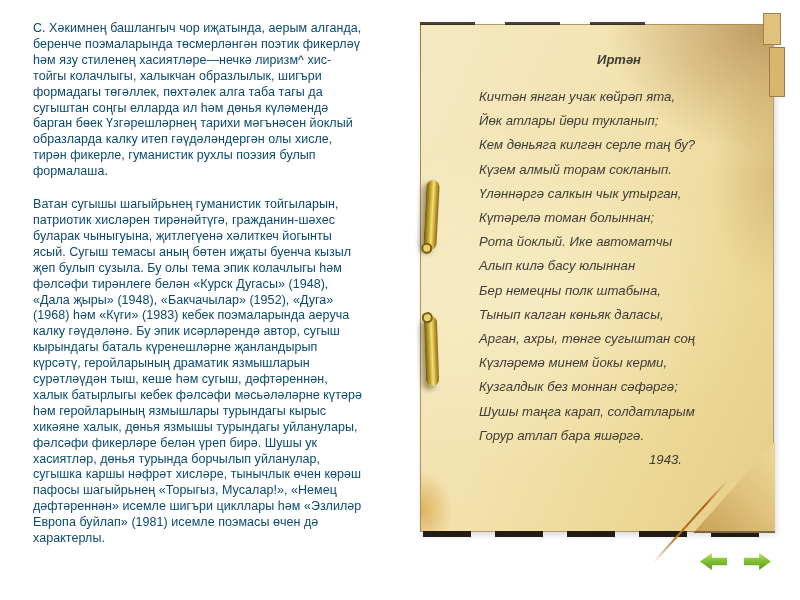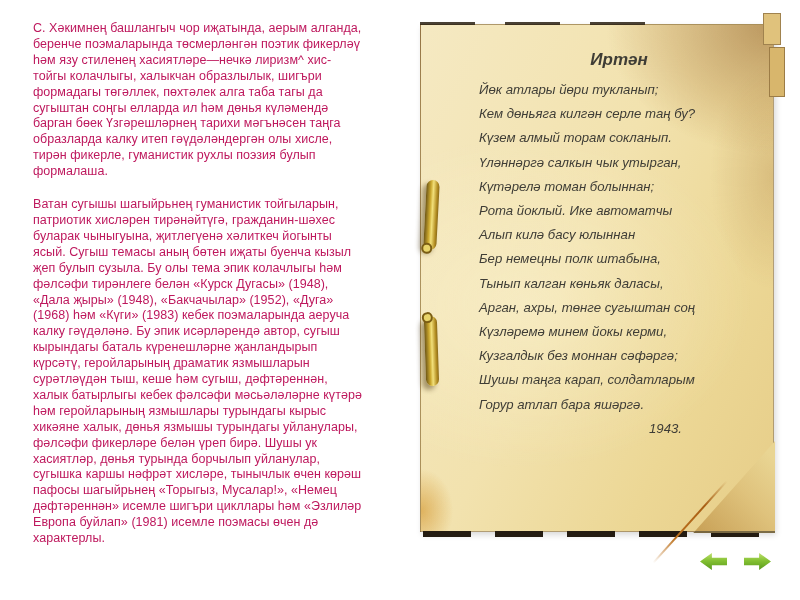--- a/index.html
+++ b/index.html
@@ -1,21 +1,21 @@
 <!DOCTYPE html>
 <html><head>
 <meta charset="utf-8">
 <style>
   html,body{margin:0;padding:0;background:#888;}
   .slide{
     position:relative;width:800px;height:600px;background:#ffffff;overflow:hidden;
     font-family:"Liberation Sans","DejaVu Sans",sans-serif;margin:0 auto;
   }
   
-  .prose{position:absolute;left:33px;top:21px;width:400px;color:#be185d;}
+  .prose{position:absolute;left:33px;top:21px;width:400px;color:#0c4a6e;}
   .prose-par{margin:0 0 17px 0;}
   .prose-line{font-size:12.5px;line-height:15.9px;white-space:nowrap;letter-spacing:0.05px;}
   
   .parchment{
     position:absolute;left:420px;top:24px;width:352px;height:506px;
     background:
       radial-gradient(240px 190px at 99% 0%, rgba(146,97,43,0.55), rgba(173,126,60,0.28) 42%, rgba(173,126,60,0) 68%),
       radial-gradient(90px 160px at 100% 30%, rgba(160,110,50,0.25), rgba(160,110,50,0) 70%),
       radial-gradient(46px 60px at 0% 96%, rgba(206,138,26,0.55), rgba(206,138,26,0) 70%),
       radial-gradient(300px 220px at 30% 55%, rgba(255,250,225,0.35), rgba(255,250,225,0) 75%),
@@ -36,21 +36,21 @@
     clip-path:polygon(100% 0,14% 100%,100% 100%);
     border-bottom:2px solid rgba(50,38,20,0.6);
   }
   .crease-line{
     position:absolute;right:28px;bottom:8px;width:110px;height:2px;
     background:linear-gradient(90deg,rgba(190,110,30,0),#bd721e 30%,#a85e14 70%,rgba(190,110,30,0));
     transform:rotate(-48deg);transform-origin:center;
   }
   
   .poem{position:absolute;left:58px;top:26px;width:280px;color:#3f3d36;font-style:italic;}
-  .poem-title{font-size:17px;font-weight:bold;text-align:center;margin-bottom:9px;line-height:18px;}
+  .poem-title{font-size:13px;font-weight:bold;text-align:center;margin-bottom:16px;line-height:18px;}
   .poem-line{font-size:13.2px;line-height:24.2px;white-space:nowrap;}
   .poem-year{font-size:13.2px;line-height:24.2px;padding-left:170px;font-style:italic;}
   
   .clip{
     position:absolute;width:13px;height:70px;border-radius:7px;
     background:linear-gradient(90deg,#6d5616 0%,#caa72e 35%,#f2e07a 55%,#b38d22 85%,#8a6a18 100%);
     box-shadow:-4px 4px 5px rgba(70,52,12,0.45);
   }
   .clip1{left:425px;top:180px;transform:rotate(3deg);}
   .clip2{left:425px;top:316px;transform:rotate(-2deg);}
@@ -72,21 +72,21 @@
 <div class="slide">
 
   <div class="prose">
     <div class="prose-par">
         <div class="prose-line">С. Хәкимнең башлангыч чор иҗатында, аерым алганда,</div>
         <div class="prose-line">беренче поэмаларында төсмерләнгән поэтик фикерләү</div>
         <div class="prose-line">һәм язу стиленең хасиятләре—нечкә лиризм^ хис-</div>
         <div class="prose-line">тойгы колачлыгы, халыкчан образлылык, шигъри</div>
         <div class="prose-line">формадагы төгәллек, пөхтәлек алга таба тагы да</div>
         <div class="prose-line">сугыштан соңгы елларда ил һәм дөнья күләмендә</div>
-        <div class="prose-line">барган бөек Үзгәрешләрнең тарихи мәгънәсен таңга</div>
+        <div class="prose-line">барган бөек Үзгәрешләрнең тарихи мәгънәсен йоклый</div>
         <div class="prose-line">образларда калку итеп гәүдәләндергән олы хисле,</div>
         <div class="prose-line">тирән фикерле, гуманистик рухлы поэзия булып</div>
         <div class="prose-line">формалаша.</div>
       </div>
     <div class="prose-par">
         <div class="prose-line">Ватан сугышы шагыйрьнең гуманистик тойгыларын,</div>
         <div class="prose-line">патриотик хисләрен тирәнәйтүгә, гражданин-шәхес</div>
         <div class="prose-line">буларак чыныгуына, җитлегүенә хәлиткеч йогынты</div>
         <div class="prose-line">ясый. Сугыш темасы аның бөтен иҗаты буенча кызыл</div>
         <div class="prose-line">җеп булып сузыла. Бу олы тема эпик колачлыгы һәм</div>
@@ -114,20 +114,21 @@
     <div class="edge-top"></div>
     <div class="edge-bottom"></div>
     <div class="paper-tab tab1"></div>
     <div class="paper-tab tab2"></div>
     <div class="corner-fold"></div>
     <div class="crease-line"></div>
 
     <div class="poem">
       <div class="poem-title">Иртән</div>
       <div>
+          <div class="poem-line">Кичтән янган учак көйрәп ята,</div>
           <div class="poem-line">Йөк атлары йөри тукланып;</div>
           <div class="poem-line">Кем дөньяга килгән серле таң бу?</div>
           <div class="poem-line">Күзем алмый торам сокланып.</div>
           <div class="poem-line">Үләннәргә салкын чык утырган,</div>
           <div class="poem-line">Күтәрелә томан болыннан;</div>
           <div class="poem-line">Рота йоклый. Ике автоматчы</div>
           <div class="poem-line">Алып килә басу юлыннан</div>
           <div class="poem-line">Бер немецны полк штабына,</div>
           <div class="poem-line">Тынып калган көньяк даласы,</div>
           <div class="poem-line">Арган, ахры, төнге сугыштан соң</div>

